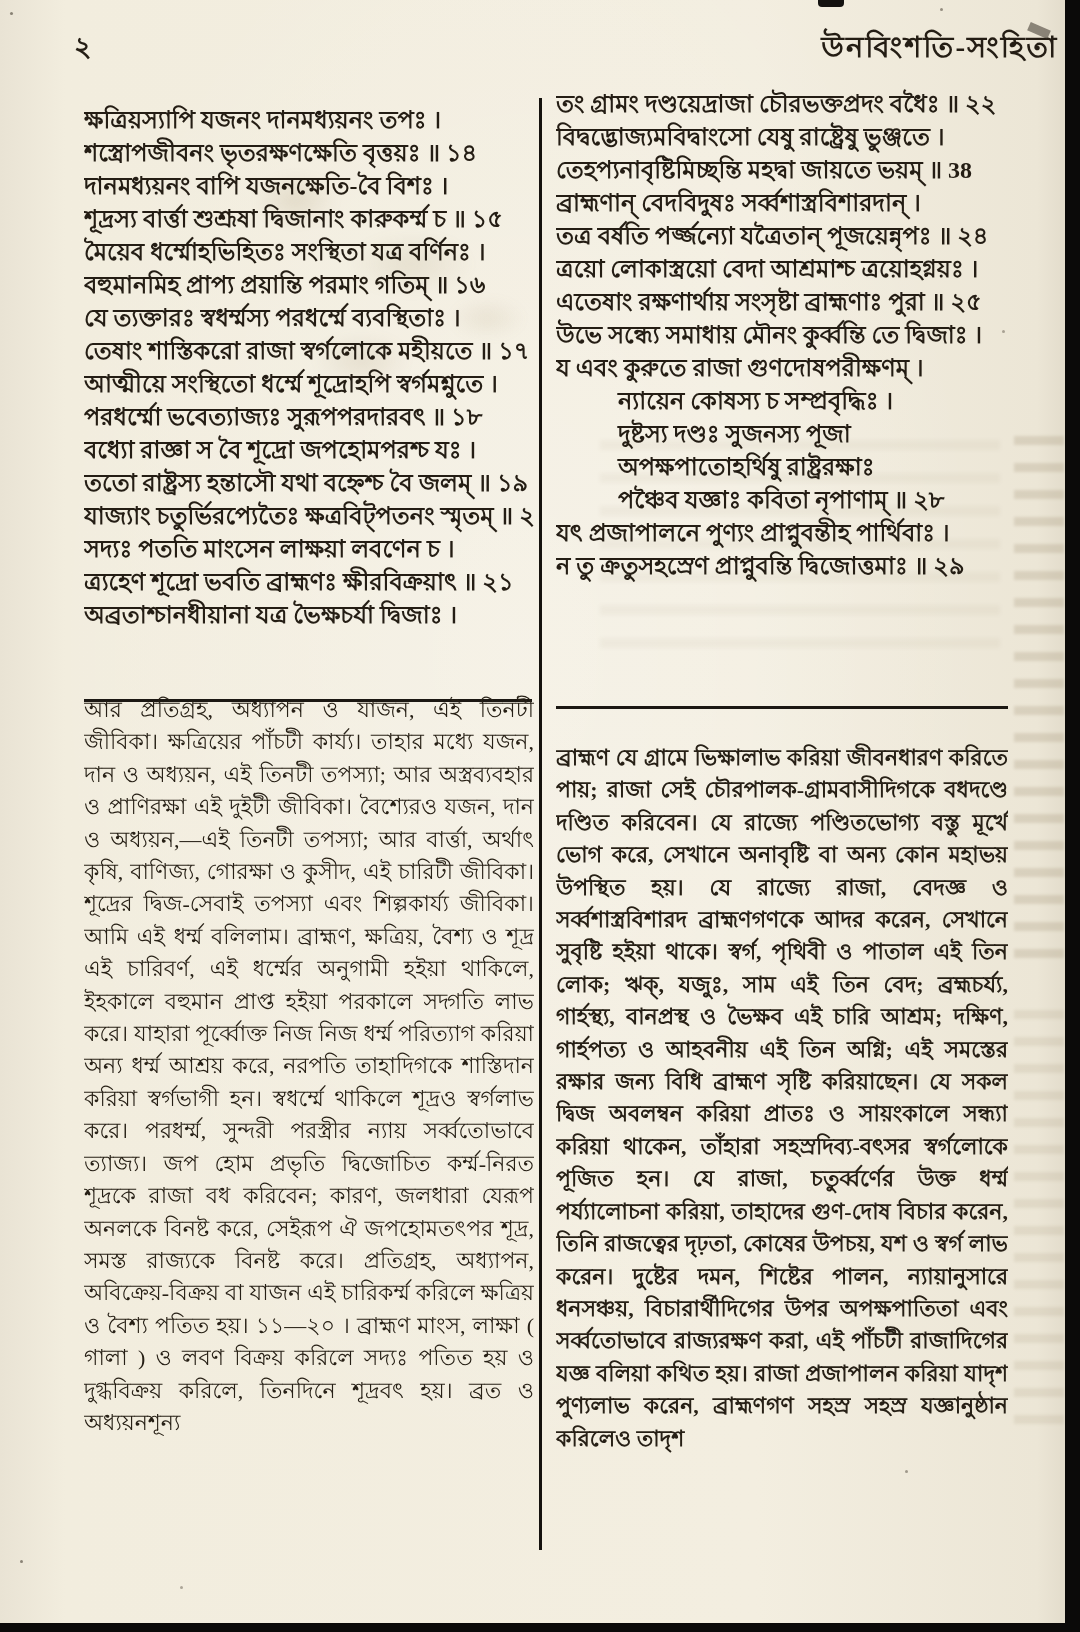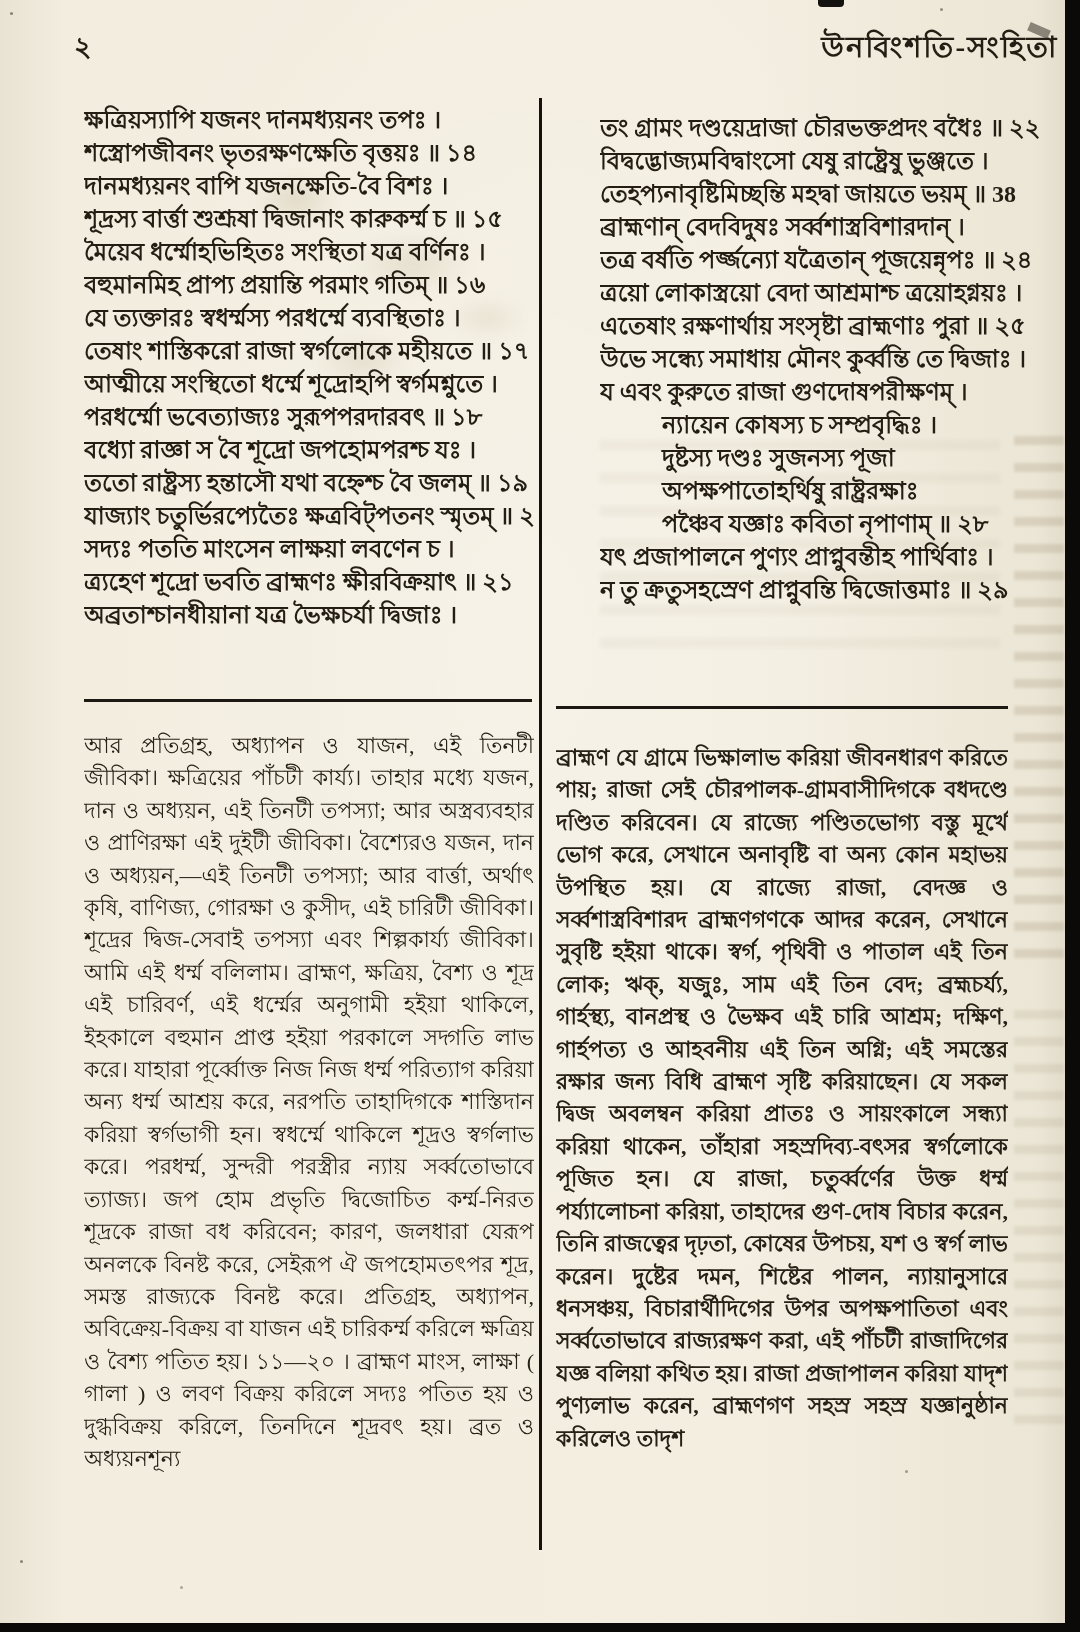--- a/index.html
+++ b/index.html
@@ -29,28 +29,28 @@
     font-size:29px;font-weight:700;letter-spacing:2px;}
 
   
   .col-divider{position:absolute;left:539px;top:98px;width:3px;height:1452px;background:#15120e;}
   .rule-left{position:absolute;left:84px;top:699px;width:448px;height:3px;background:#1c1813;}
   .rule-right{position:absolute;left:556px;top:706px;width:452px;height:3px;background:#1c1813;}
 
   
   .verse-col{position:absolute;font-weight:700;font-size:24px;}
   .verse-col.left{left:84px;top:104px;width:450px;}
-  .verse-col.right{left:556px;top:112px;width:456px;margin-left:44px;}
+  .verse-col.right{left:556px;top:88px;width:456px;}
   .verse-col > div{line-height:33px;white-space:nowrap;overflow:hidden;}
   .verse-col > div.indent{padding-left:62px;}
 
   
   .prose{position:absolute;font-size:22px;line-height:32.4px;text-align:justify;
     font-weight:500;color:#272016;}
-  .prose.left{left:84px;top:730px;width:450px;height:850px;overflow:hidden;}
+  .prose.left{left:84px;top:694px;width:450px;height:850px;overflow:hidden;}
   .prose.right{left:556px;top:742px;width:452px;height:810px;overflow:hidden;font-weight:bold;}
 
   
   .ghost{position:absolute;pointer-events:none;}
   .ghost-title{
     left:230px;top:120px;width:330px;height:320px;
     background:
       radial-gradient(ellipse 60px 38px at 20% 25%, rgba(140,120,80,.35), rgba(140,120,80,0) 70%),
       radial-gradient(ellipse 90px 46px at 55% 45%, rgba(150,130,90,.30), rgba(150,130,90,0) 70%),
       radial-gradient(ellipse 70px 40px at 40% 75%, rgba(140,120,80,.28), rgba(140,120,80,0) 70%),

